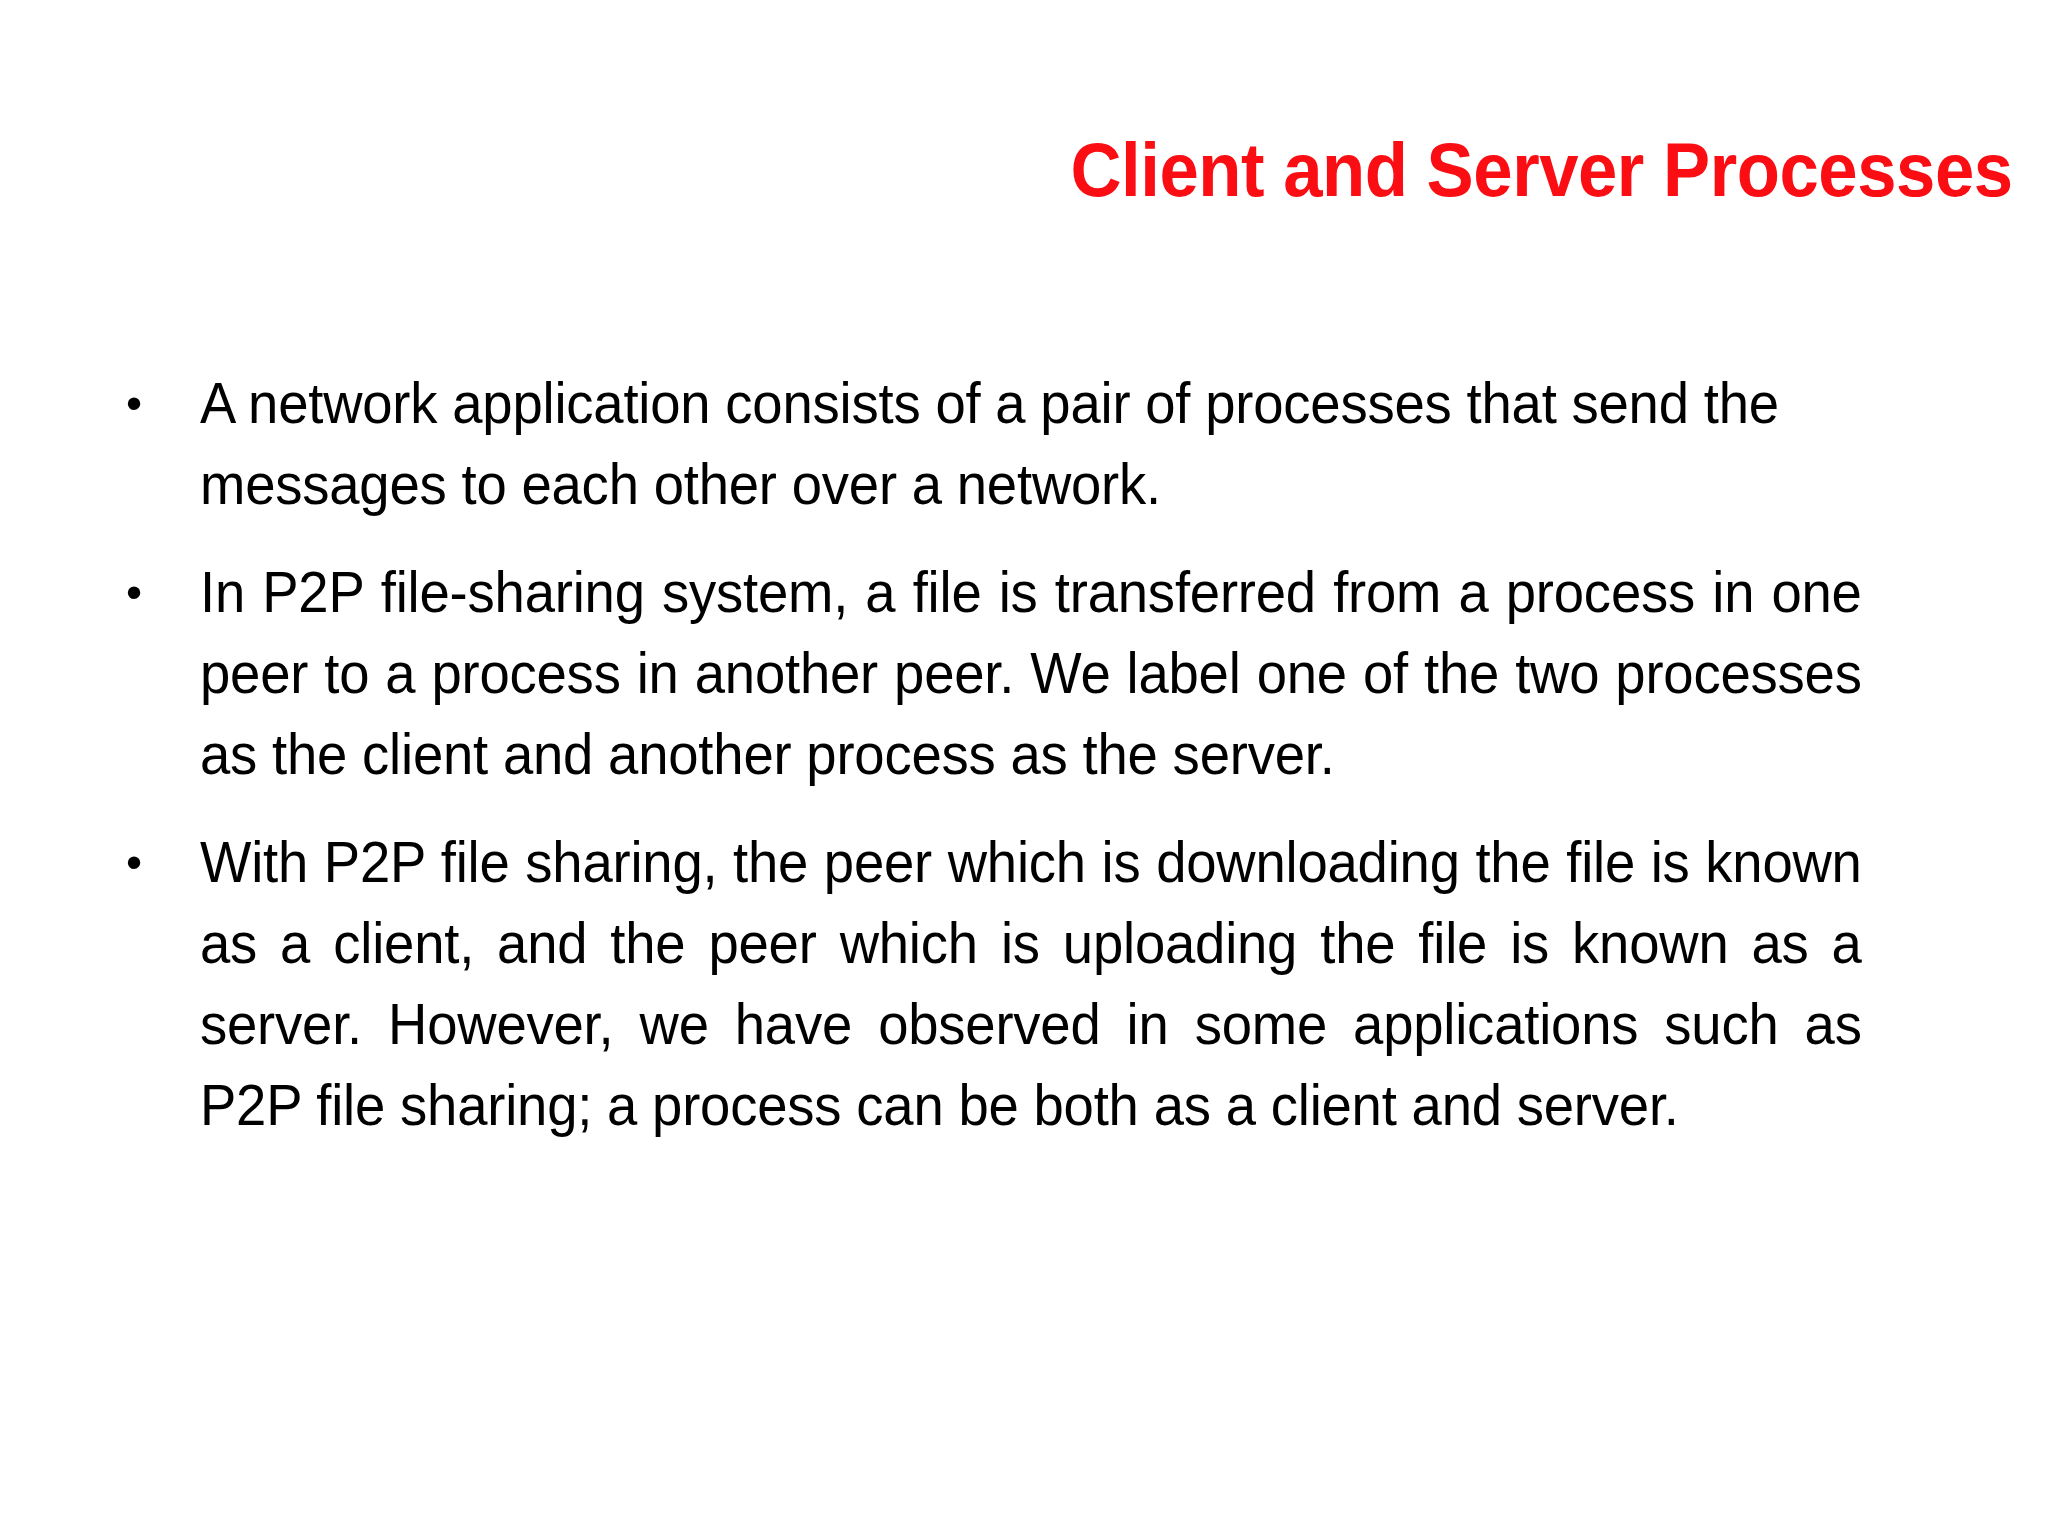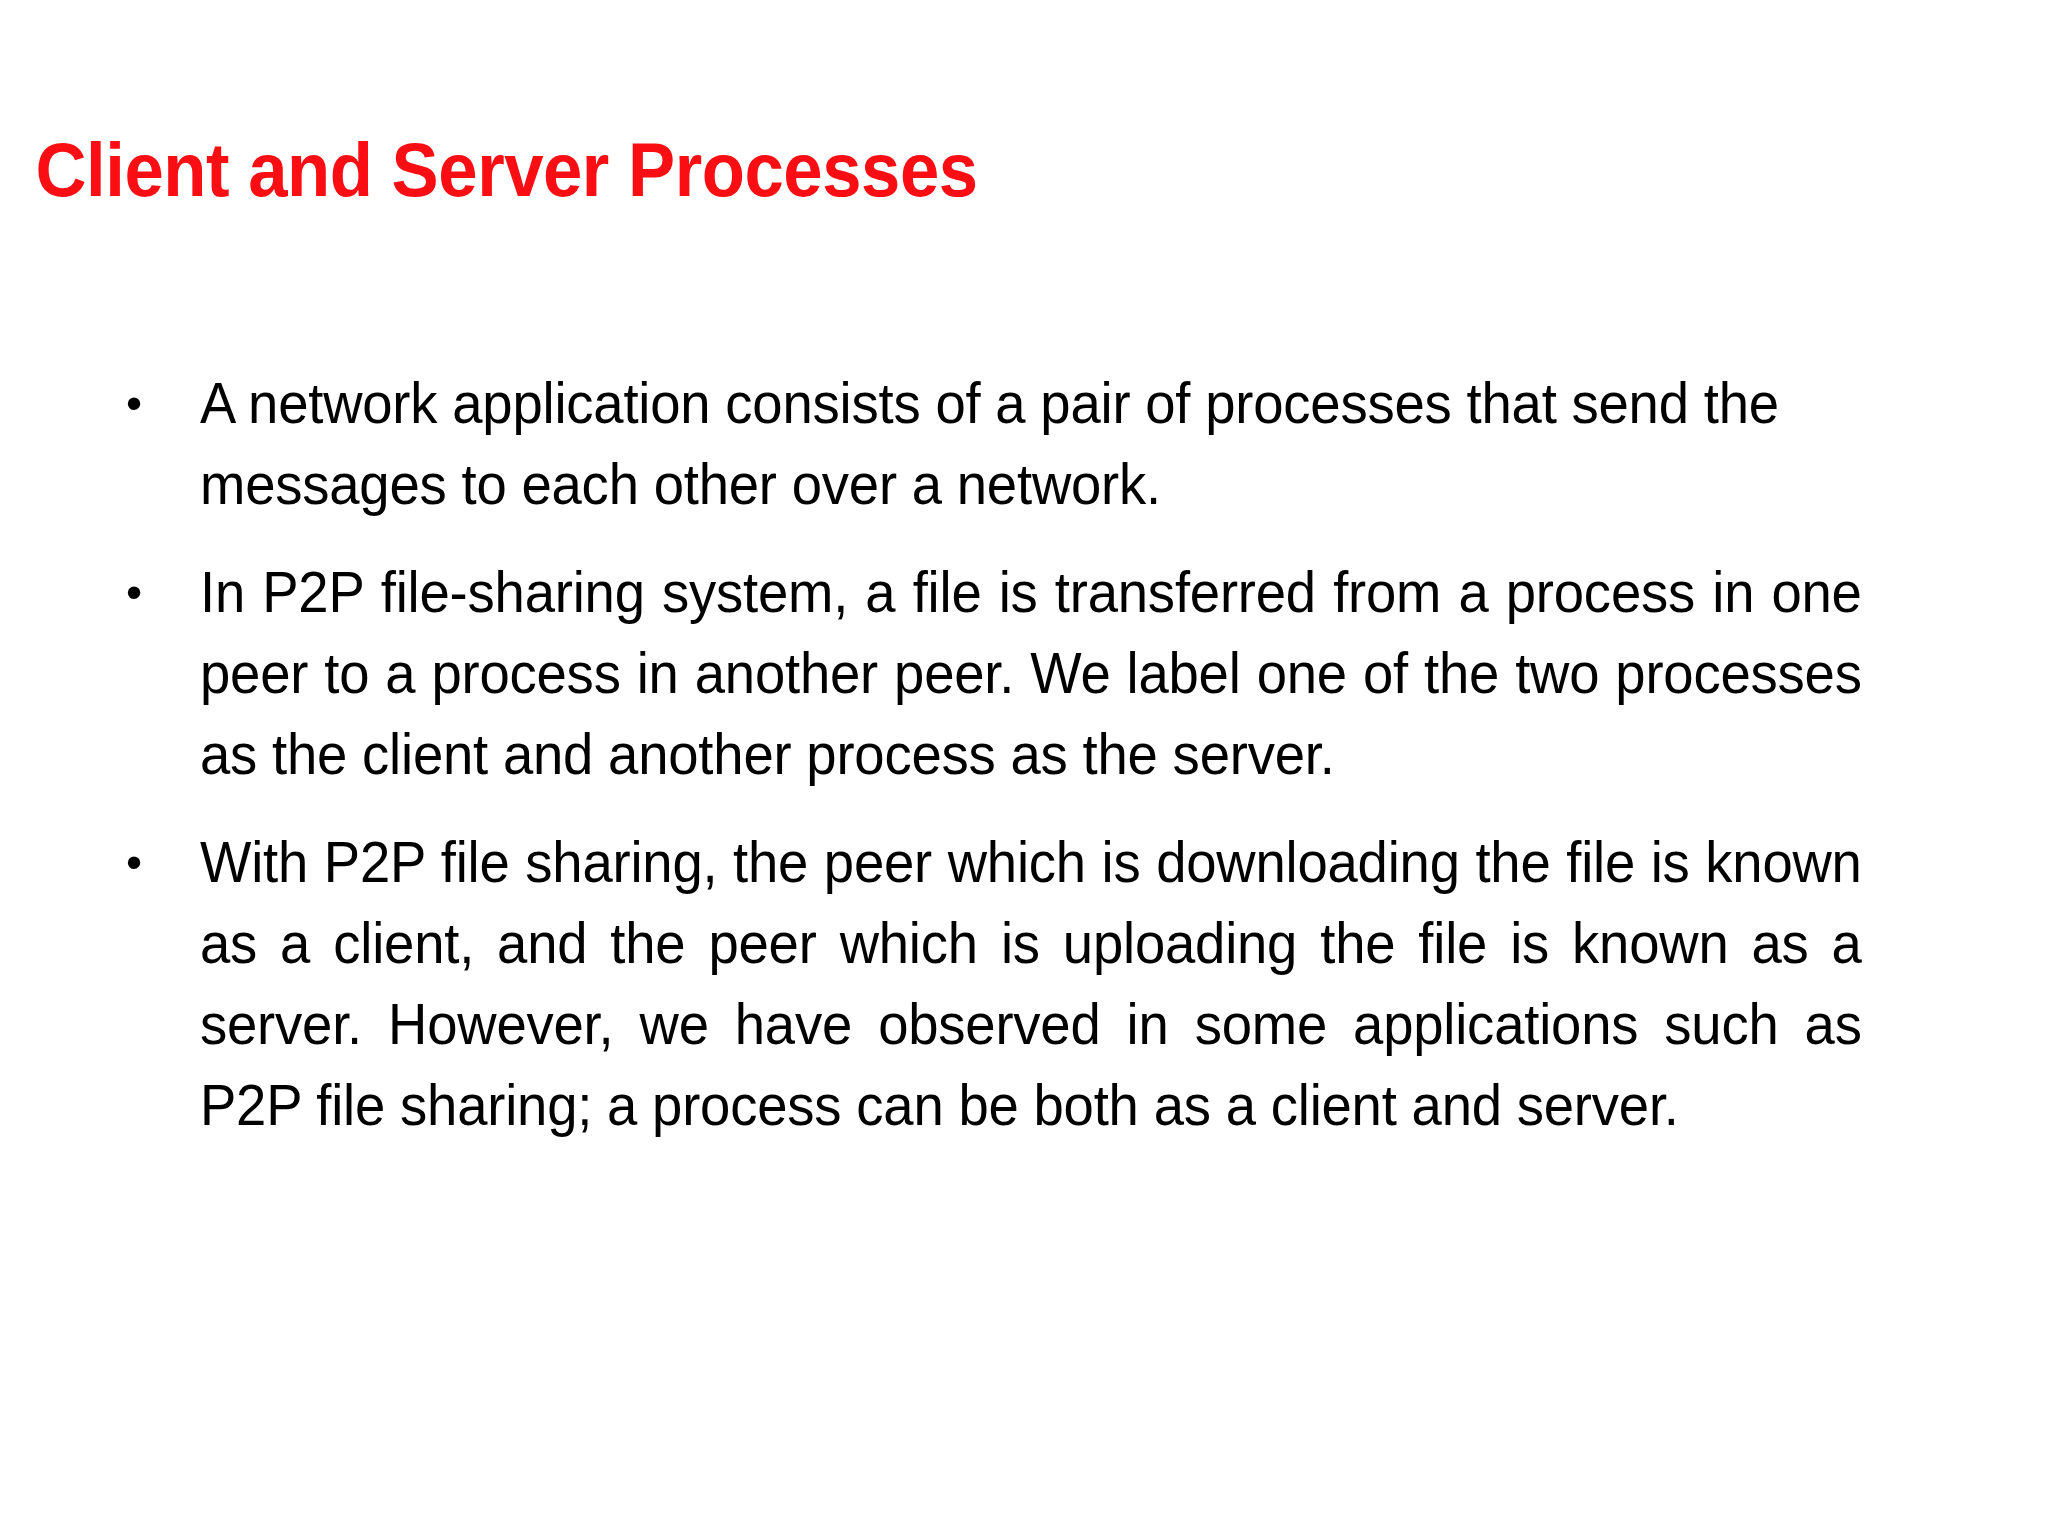--- a/index.html
+++ b/index.html
@@ -22,21 +22,21 @@
     background: #ffffff;
     box-sizing: border-box;
   }
 
   
   .slide-title {
     position: absolute;
     left: 0;
     top: 128px;
     width: 2048px;
-    text-align: left;
+    text-align: right;
     color: #FA0E14;
     font-family: "Liberation Sans", sans-serif;
     font-weight: bold;
     font-size: 76px;
     line-height: 84px;
     letter-spacing: -0.5px;
     white-space: nowrap;
   }
   .slide-title .ttl-inner {
     display: inline-block;

